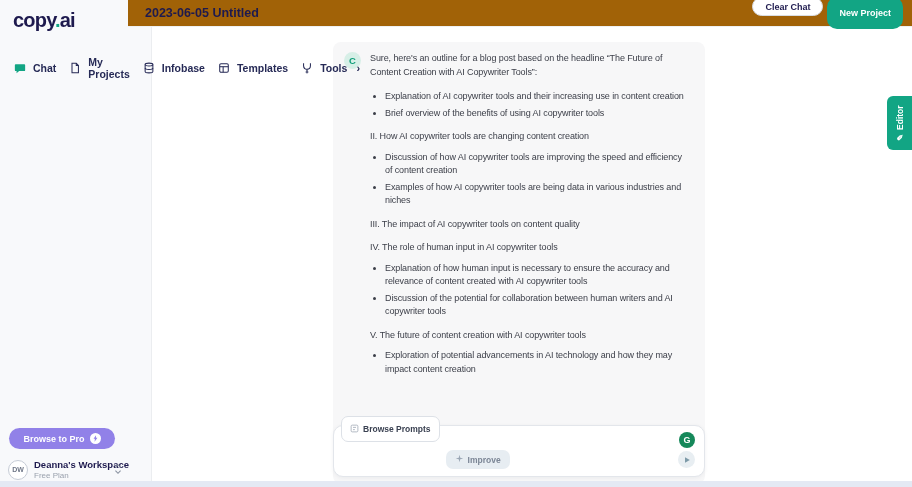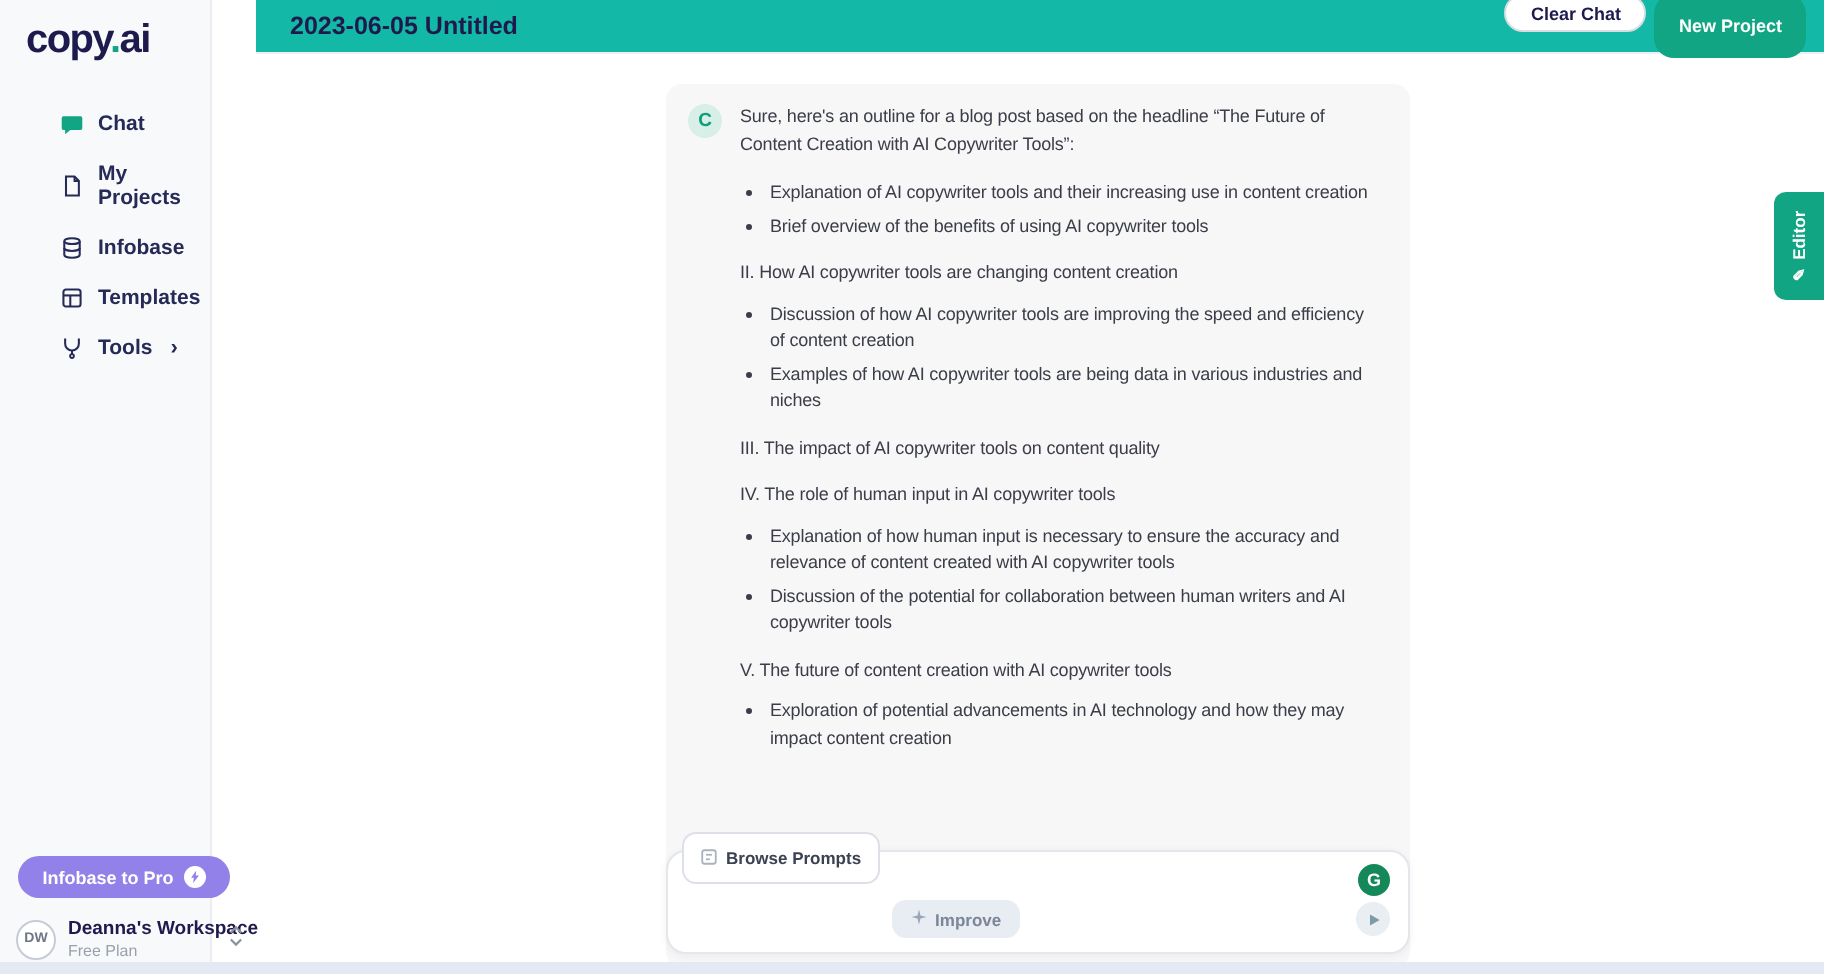--- a/index.html
+++ b/index.html
@@ -2,46 +2,46 @@
 <html><head>
 <meta charset="utf-8">
 <style>
   * { box-sizing: border-box; }
   html,body { margin:0; padding:0; }
   body {
     width:912px; height:487px; overflow:hidden; position:relative;
     font-family:"Liberation Sans", sans-serif; background:#fff;
   }
   
-  .sidebar { position:absolute; left:0; top:0; width:106px; height:487px;
+  .sidebar { position:absolute; left:0; top:0; width:152px; height:487px;
     background:#f8f9fb; border-right:1px solid #ebedf0; z-index:2; }
   .logo { padding:9px 0 0 13px; font-size:20px; font-weight:800; color:#1e1a4e;
     letter-spacing:-0.8px; cursor:pointer; }
   .logo .dot { color:#12a584; }
-  .nav { margin-top:24px; padding-left:30px; display:flex; flex-direction:column; gap:13px; }
+  .nav { margin-top:24px; padding-left:14px; display:flex; flex-direction:row; gap:13px; }
   .nav-item { display:flex; align-items:center; gap:7px; font-size:10.5px;
     font-weight:700; color:#262a56; cursor:pointer; }
   .nav-item svg { flex:0 0 auto; display:block; }
   .chev { font-size:11px; margin-left:2px; color:#262a56; line-height:1; }
   .upgrade-btn { position:absolute; left:9px; bottom:38px; width:106px; height:21px;
     border:none; border-radius:12px; background:#9181e8; color:#fff; font-size:9px;
     font-weight:700; display:flex; align-items:center; justify-content:center; gap:5px;
     font-family:inherit; cursor:pointer; }
   .upgrade-badge { width:11px; height:11px; border-radius:50%; background:#fff;
     display:flex; align-items:center; justify-content:center; }
   .workspace { position:absolute; left:8px; bottom:7px; width:114px;
     display:flex; align-items:center; gap:6px; cursor:pointer; }
   .ws-avatar { width:20px; height:20px; border-radius:50%; border:1px solid #c6ccd6;
     color:#6e7687; font-size:7px; font-weight:700; display:flex; align-items:center;
     justify-content:center; background:#fff; flex:0 0 auto; }
   .ws-meta { flex:1; min-width:0; }
   .ws-name { font-size:9.5px; font-weight:700; color:#1e1a4e; white-space:nowrap; }
   .ws-plan { font-size:8px; color:#9aa1ad; margin-top:1px; }
   
-  .header { position:absolute; left:128px; top:0; right:0; height:27px; background:#14b8a6;
+  .header { position:absolute; left:128px; top:0; right:0; height:27px; background:#a16207;
     border-bottom:1px solid #eef0f2; display:flex; align-items:center; z-index:3; }
   .doc-title { margin-left:17px; font-size:12.5px; font-weight:700; color:#1e1a4e; }
   .header-actions { margin-left:auto; margin-right:9px; display:flex; gap:4px; }
   .btn-clear { height:19px; padding:0 12px; border-radius:10px; background:#fff;
     border:1px solid #d9dde3; font-size:9px; font-weight:700; color:#1e1a4e;
     font-family:inherit; cursor:pointer; }
   .btn-new { height:32px; padding:0 12px; border-radius:10px; background:#12a584;
     border:none; font-size:9px; font-weight:700; color:#fff; font-family:inherit; cursor:pointer; }
   
   .main { position:absolute; left:128px; top:27px; right:0; bottom:0; background:#fff; overflow:hidden; }
@@ -136,21 +136,21 @@
             <line x1="7" y1="8.5" x2="7" y2="10.5" stroke="#262a56" stroke-width="1.2"></line>
             <circle cx="7" cy="11.7" r="1.1" fill="none" stroke="#262a56" stroke-width="1.1"></circle>
           </svg>
       </span>
       <span>Tools</span>
       <span class="chev">›</span>
     </div>
   </nav>
 
   <button class="upgrade-btn">
-    <span>Infobase to Pro</span>
+    <span>Browse to Pro</span>
     <span class="upgrade-badge">
       <svg width="7" height="7" viewBox="0 0 10 10">
           <path d="M5.8 0.5 2.2 5.5h2L3.6 9.5 7.8 4h-2.2z" fill="#9181e8"></path>
         </svg>
     </span>
   </button>
 
   <div class="workspace">
     <div class="ws-avatar">DW</div>
     <div class="ws-meta">

